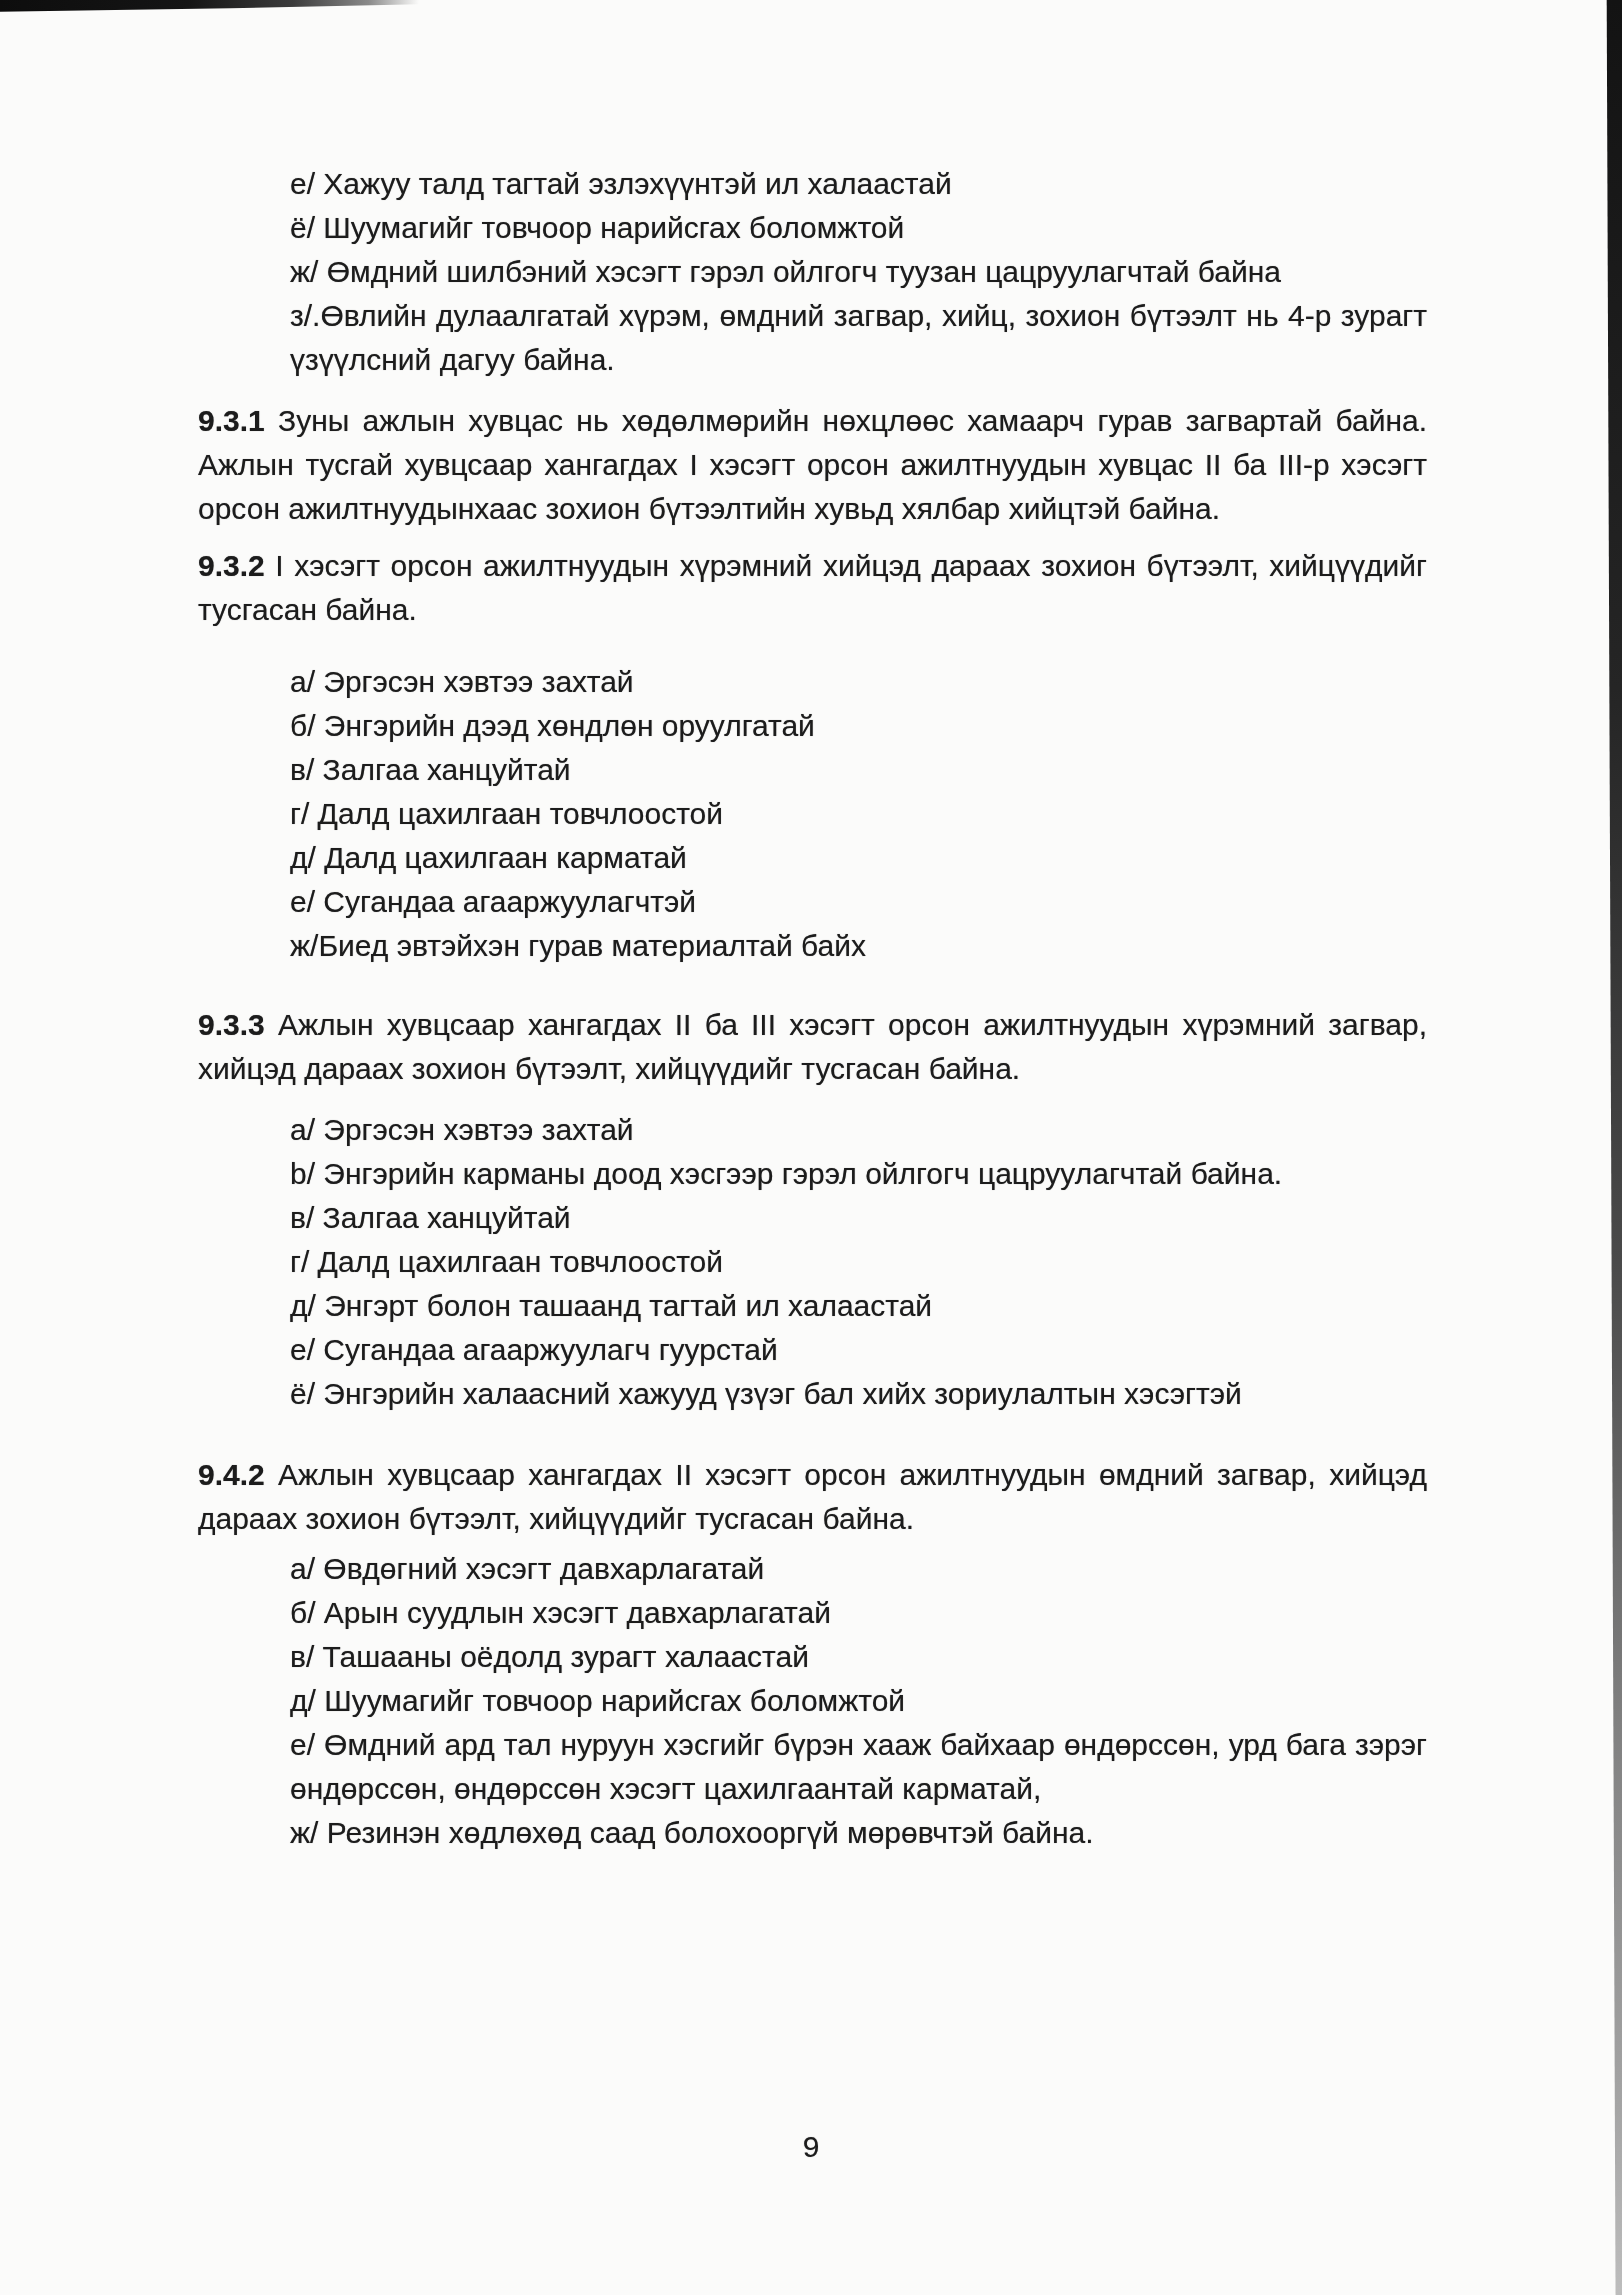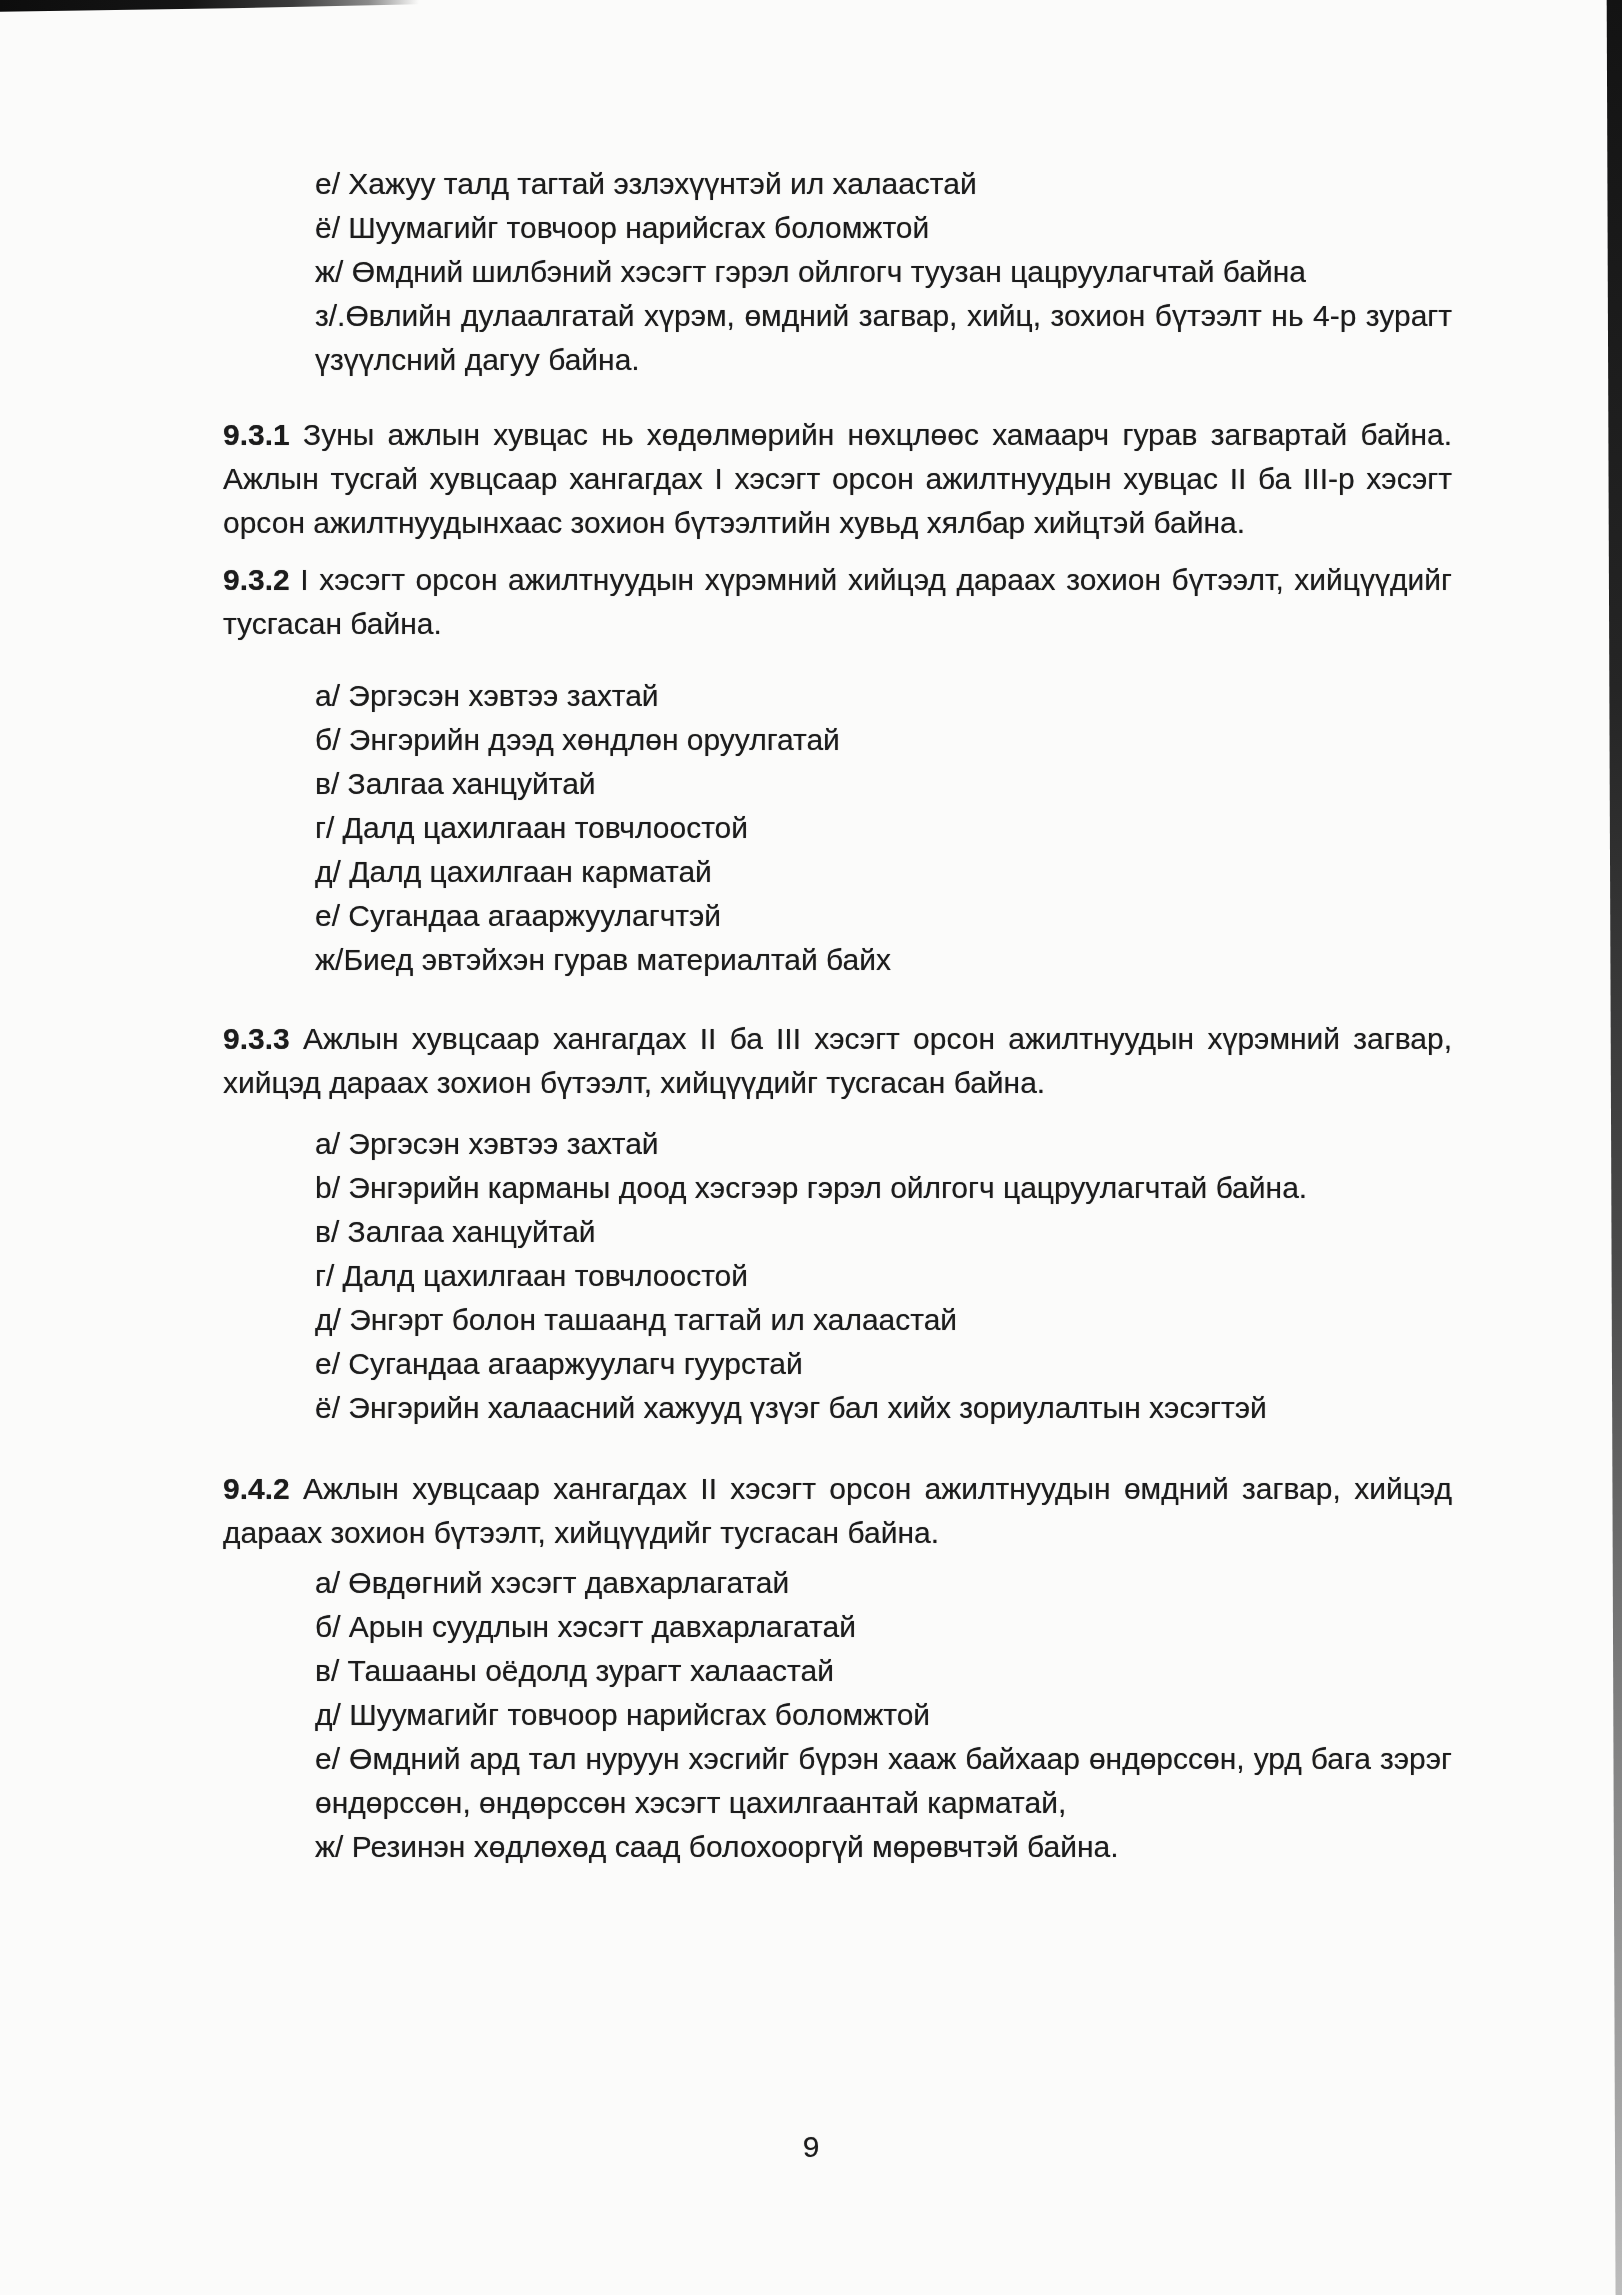--- a/index.html
+++ b/index.html
@@ -21,21 +21,21 @@
     clip-path: polygon(0 0, 100% 0, 100% 35%, 55% 70%, 0 100%);
   }
   .art-right {
     position: absolute; right: 0; top: 0; bottom: 0;
     width: 17px;
     background: linear-gradient(to bottom, #131313 0%, #252525 30%, #4a4a4a 55%, #808080 75%, #a5a5a5 92%, #bdbdbd 100%);
     clip-path: polygon(10% 0, 100% 0, 100% 100%, 62% 100%);
   }
   .content {
     position: absolute;
-    left: 223px; top: 162px;
+    left: 198px; top: 162px;
     width: 1229px;
     font-size: 30px;
     line-height: 44px;
     text-shadow: 0 0 0.8px rgba(25,25,25,0.55);
   }
   .para {
     margin: 0;
     text-align: justify;
     text-align-last: left;
   }
@@ -44,21 +44,21 @@
     margin: 42px 0 0 0;
     font-size: 31px;
     font-weight: bold;
   }
   .list {
     margin-left: 92px;
     text-align: justify;
     text-align-last: left;
   }
   .list .li { margin: 0; }
-  .mt-p931 { margin-top: 31px; }
+  .mt-p931 { margin-top: 17px; }
   .mt-p932 { margin-top: 13px; }
   .mt-l932 { margin-top: 27.5px; }
   .mt-p933 { margin-top: 35px; }
   .mt-l933 { margin-top: 17px; }
   .mt-p942 { margin-top: 37px; }
   .mt-l942 { margin-top: 6px; }
   .page-num {
     position: absolute;
     left: 0; right: 0;
     top: 2125px;

